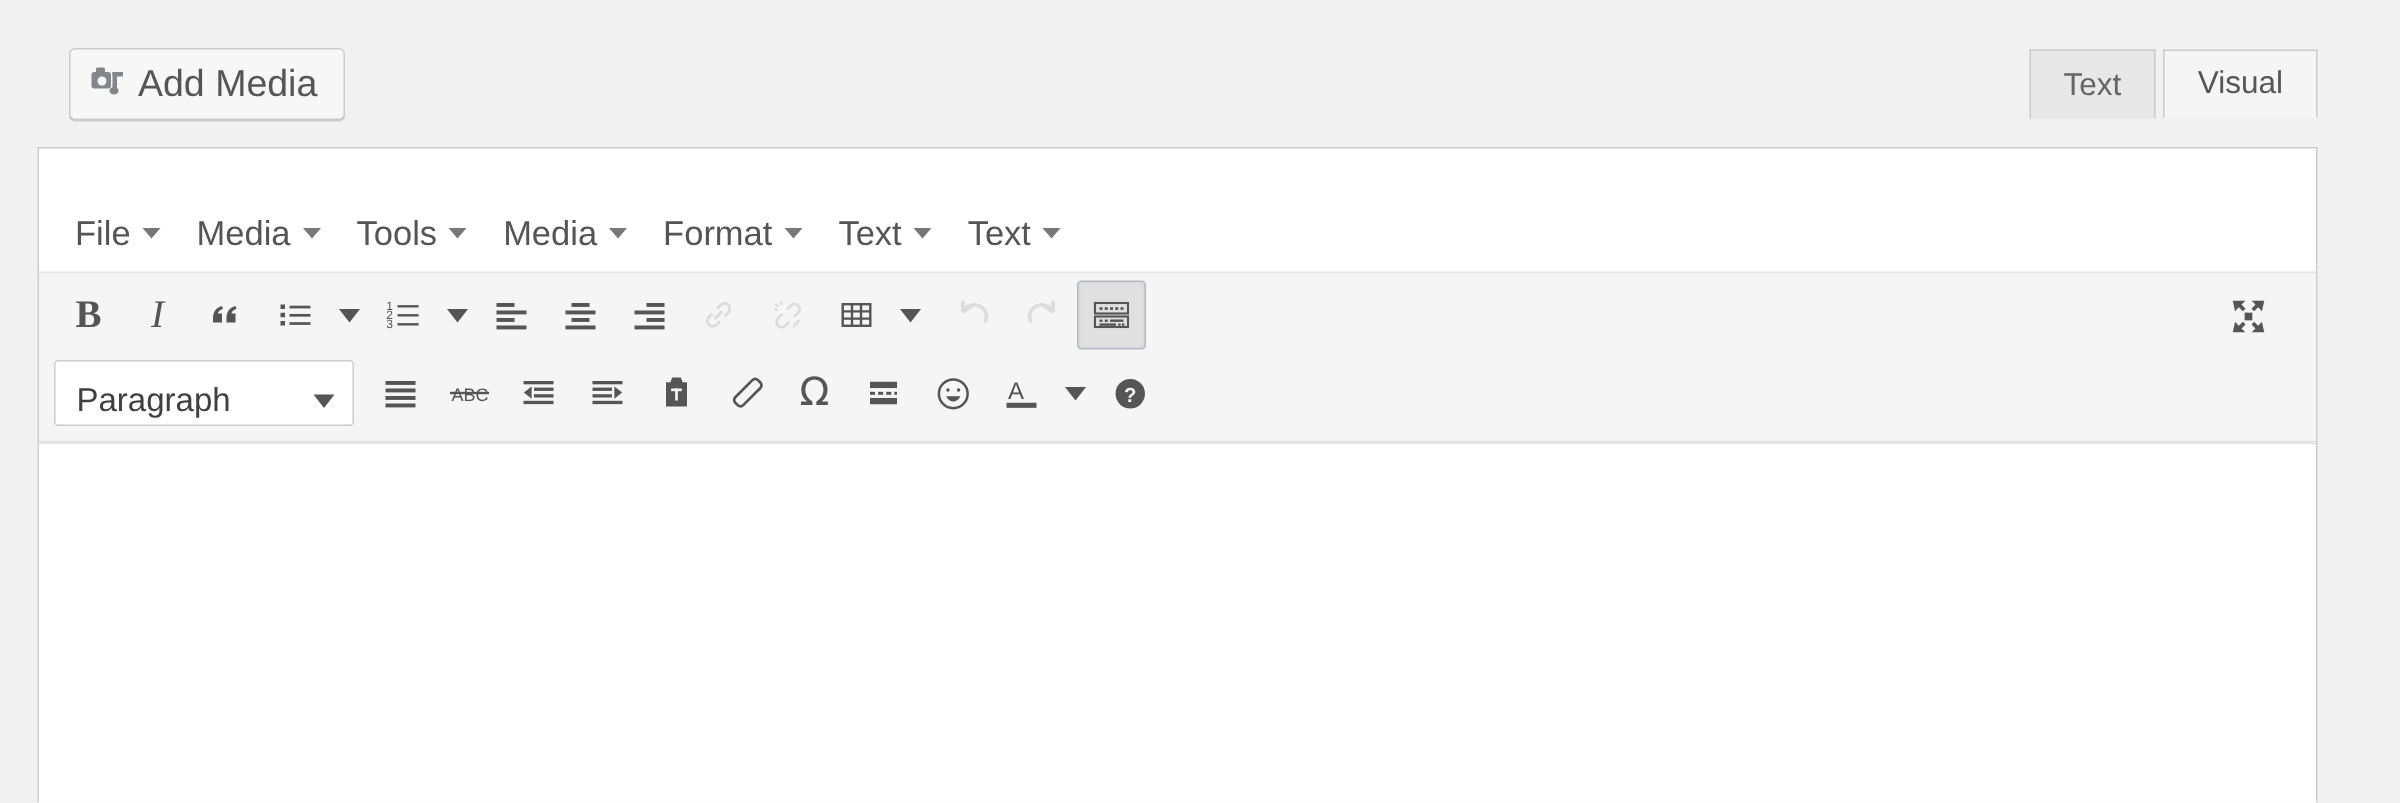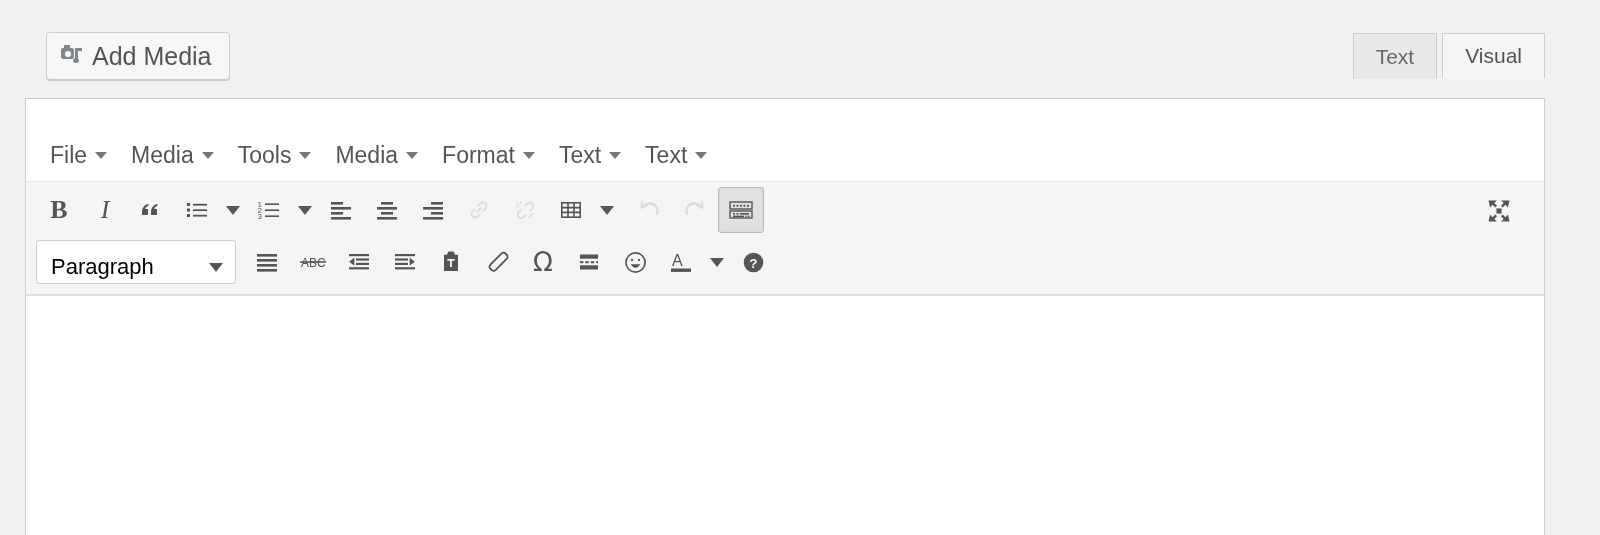--- a/index.html
+++ b/index.html
@@ -235,21 +235,21 @@
     min-width: 200px;
     box-sizing: border-box;
     background: #fff;
     border: 1px solid #ccc;
     border-radius: 3px;
     display: inline-flex;
     align-items: center;
     justify-content: space-between;
     padding: 10px 12px 0 14px;
     font-size: 22px;
-    color: #000000;
+    color: #404040;
     cursor: pointer;
     margin-right: 8px;
     flex: none;
   }
   #format-select .caret {
     border-left: 7px solid transparent;
     border-right: 7px solid transparent;
     border-top: 9px solid #555;
     margin-left: 18px;
   }

